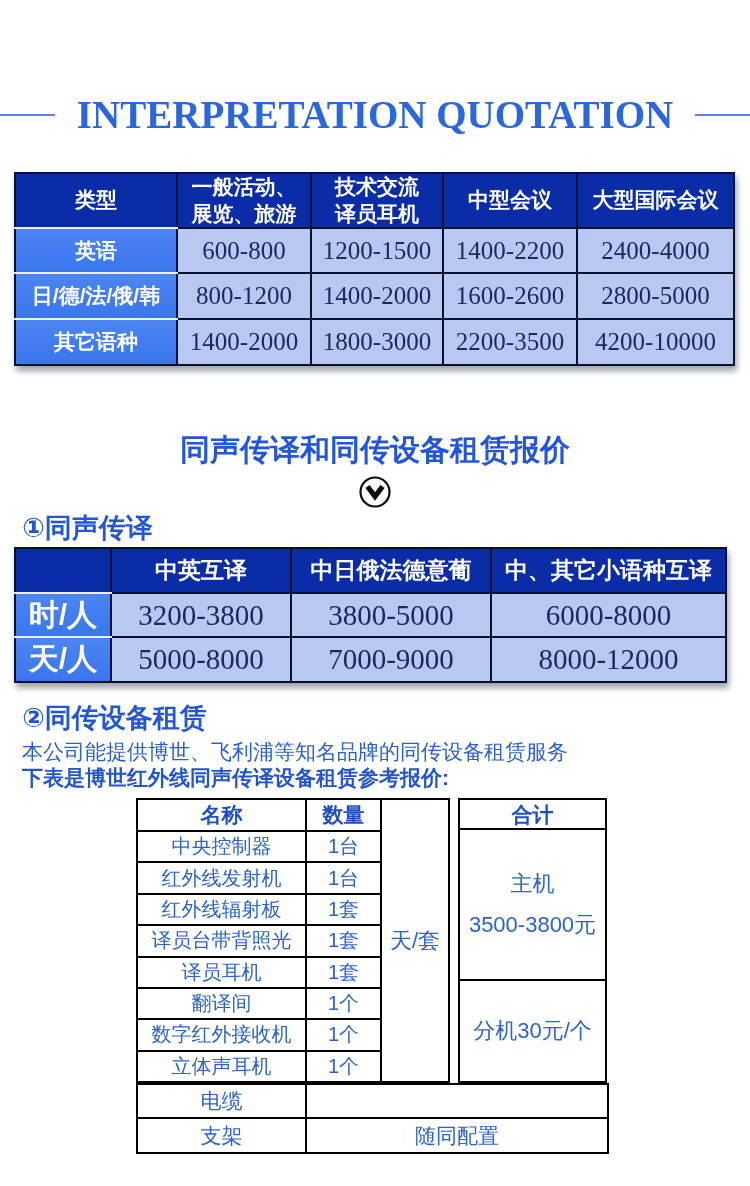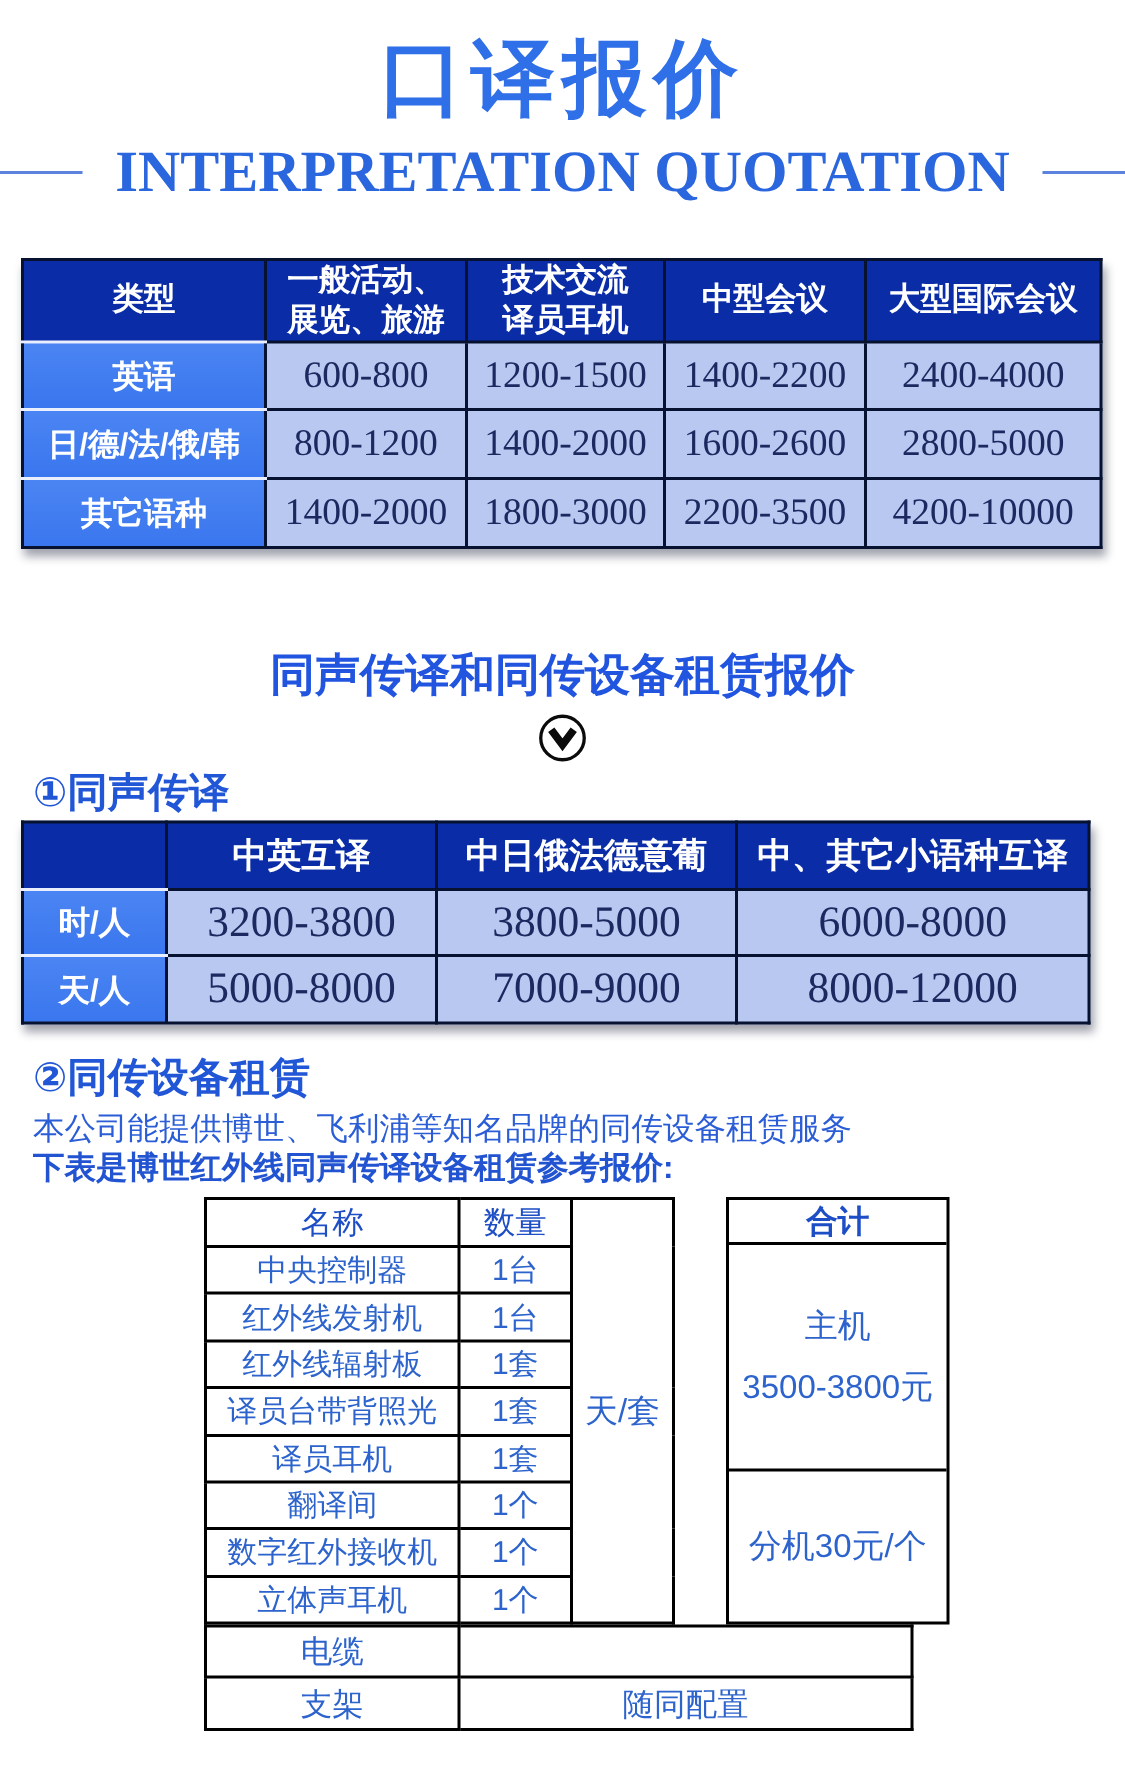--- a/index.html
+++ b/index.html
@@ -64,47 +64,47 @@
     border:2px solid var(--border-dark);
   }
   
   .t1{left:14px;top:172px;width:719px;}
   .t1 th{font-size:21px;}
   .t1 td.lbl{font-size:21px;margin-top:23px;}
   .t1 td.num{font-size:25px;}
   
   .t2{left:14px;top:547px;width:711px;}
   .t2 th{font-size:23px;}
-  .t2 td.lbl{font-size:21px;}
+  .t2 td.lbl{font-size:30px;}
   .t2 td.num{font-size:29px;}
 
   
   .section-title{
     position:absolute;left:0;top:430px;width:750px;text-align:center;
     font-size:30px;font-weight:bold;color:var(--head-blue);
   }
   .divider-icon{position:absolute;left:358px;top:475px;width:34px;height:34px;}
   .sub-heading{position:absolute;left:22px;font-size:27px;font-weight:bold;color:#2156d6;}
   .sub-heading.one{top:510px;}
   .sub-heading.two{top:700px;}
   .desc{position:absolute;left:22px;color:var(--body-blue);font-size:21px;}
   .desc.normal{top:738px;}
   .desc.bold{top:764px;font-weight:bold;color:#2254d2;text-align:center;}
 
   
   .equip{position:absolute;left:136px;top:798px;width:471px;height:354px;color:var(--eq-ink);}
   .equip table{border-collapse:collapse;table-layout:fixed;}
   .equip th,.equip td{border:2px solid #000;text-align:center;vertical-align:middle;}
   .eq-left{position:absolute;left:0;top:0;width:312px;height:285px;}
-  .eq-left th{font-size:21px;font-weight:normal;color:var(--eq-head-ink);height:32px;}
+  .eq-left th{font-size:21px;font-weight:bold;color:var(--eq-head-ink);height:32px;}
   .eq-left td{font-size:20px;}
   .eq-left td.unit{font-size:22px;}
   .eq-total{
     position:absolute;left:322px;top:0;width:149px;height:285px;
-    border:2px solid #000;display:flex;flex-direction:column;margin-left:26px;
+    border:2px solid #000;display:flex;flex-direction:column;
   }
   .eq-total .hd{
     height:30px;line-height:30px;border-bottom:2px solid #000;
     text-align:center;font-size:21px;font-weight:bold;color:var(--eq-head-ink);
   }
   .eq-total .main{
     height:151px;border-bottom:2px solid #000;
     display:flex;align-items:center;justify-content:center;text-align:center;
     font-size:22px;white-space:pre-line;line-height:1.85;
   }
@@ -113,21 +113,20 @@
     font-size:22px;
   }
   .eq-bottom{position:absolute;left:0;top:285px;width:471px;}
   .eq-bottom td{font-size:21px;height:31px;}
 </style>
 </head>
 <body>
 
 <div class="page">
 
-  <div class="main-title">口译报价</div>
 
   <div class="sub-title-wrap">
     <div class="h-line left"></div>
     <div class="sub-title">INTERPRETATION QUOTATION</div>
     <div class="h-line right"></div>
   </div>
 
   <table class="price t1">
     <colgroup>
         <col style="width:162px">

